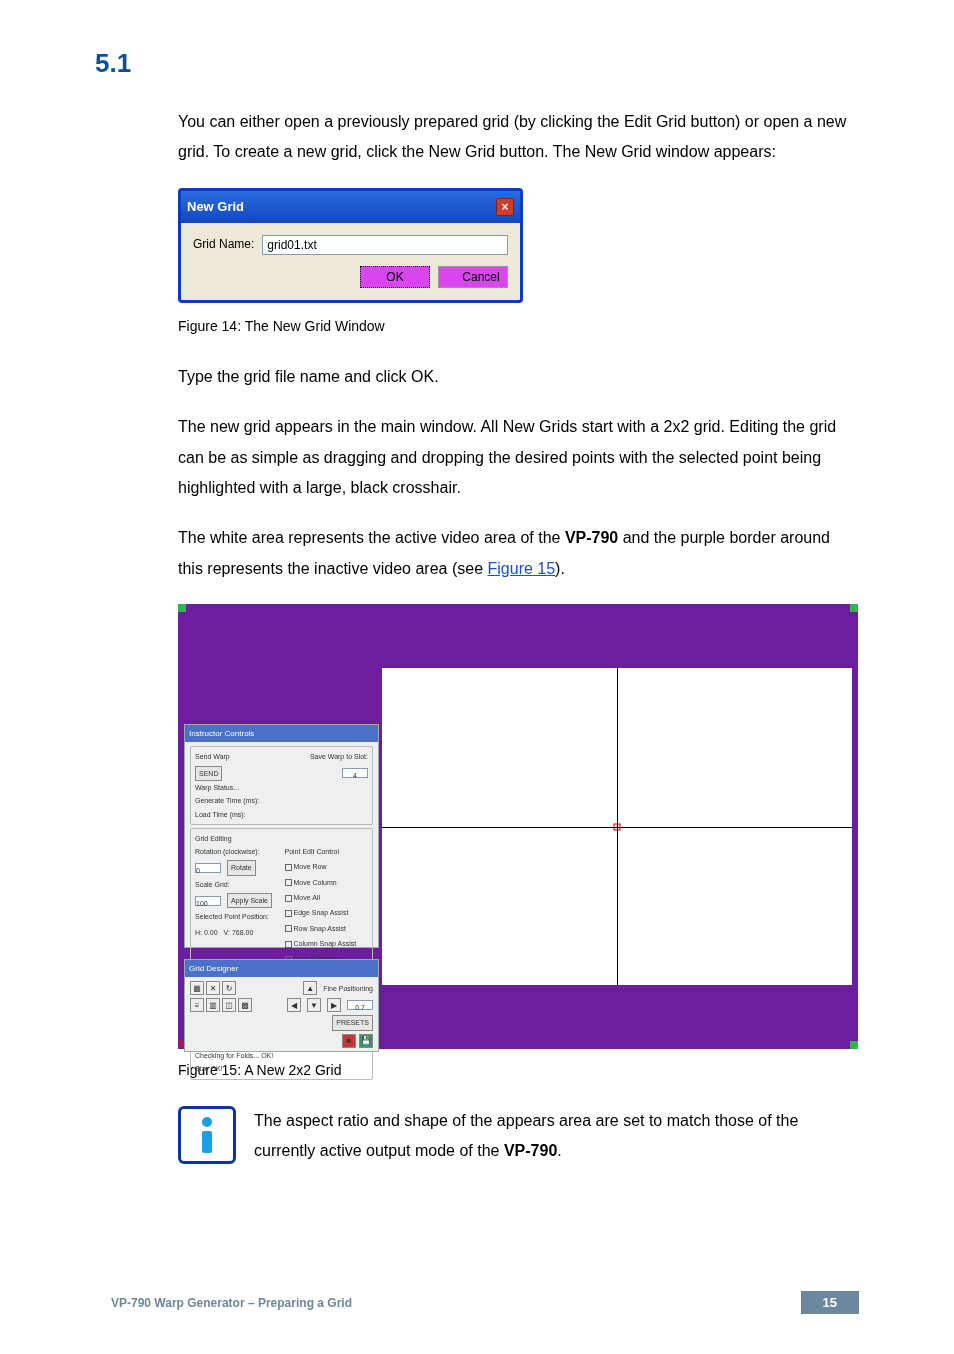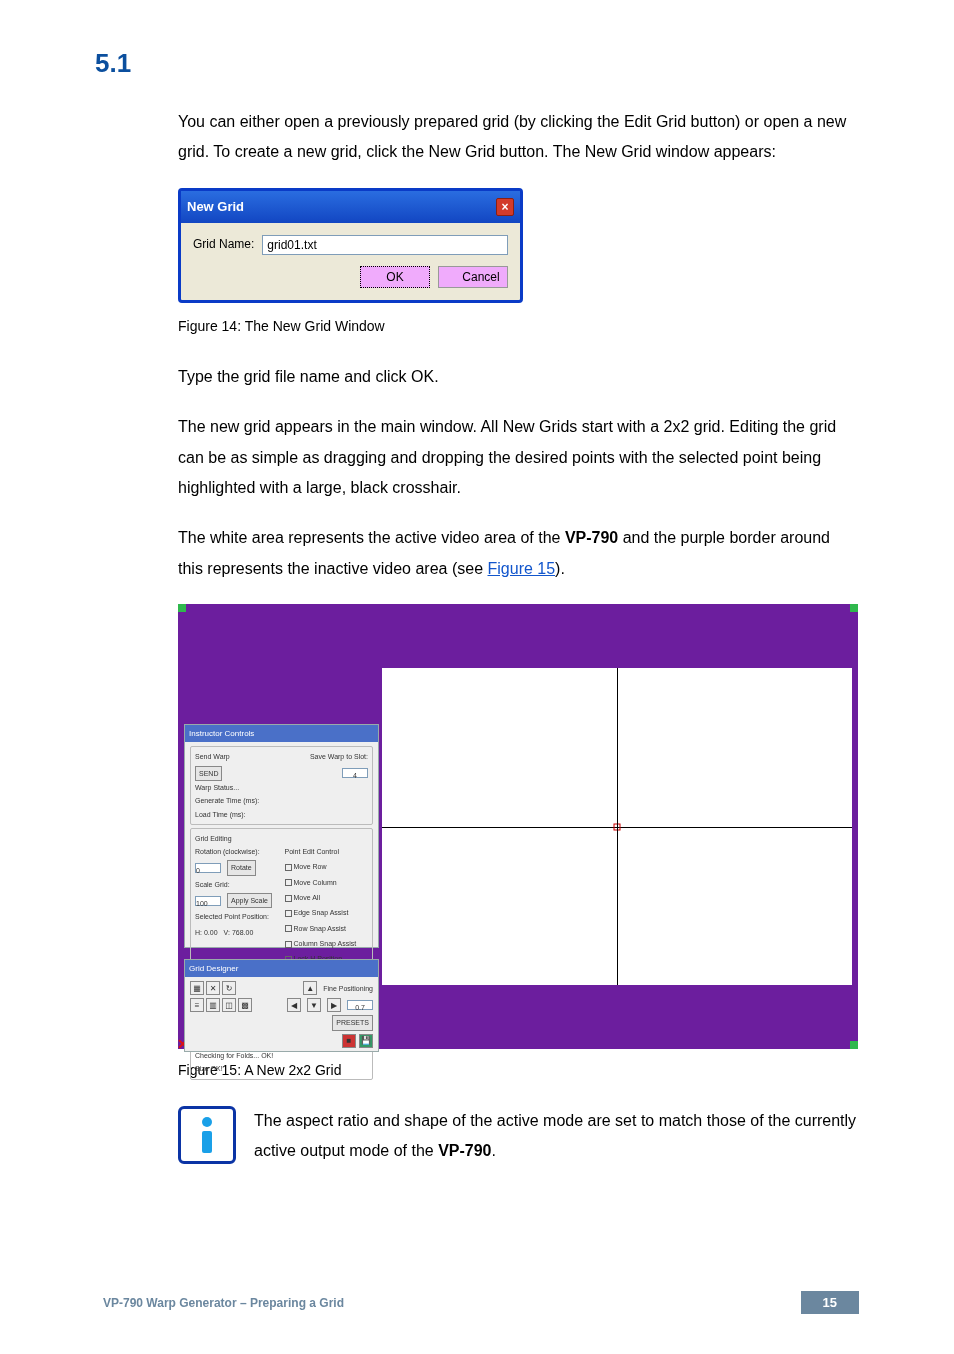--- a/index.html
+++ b/index.html
@@ -14,21 +14,21 @@
 
   
   .dlg { width: 345px; border: 3px solid #0a3bc7; border-radius: 4px; background: #ece9d8; margin: 4px 0 10px 0; }
   .dlg-title { background: linear-gradient(#2a6de0, #1246c2); color: #fff; font-weight: bold; font-size: 13px; padding: 4px 6px; display: flex; justify-content: space-between; align-items: center; }
   .dlg-close { width: 18px; height: 18px; background: #d23b2a; color: #fff; border: 1px solid #8a1f12; border-radius: 2px; display: flex; align-items: center; justify-content: center; font-size: 12px; font-weight: bold; }
   .dlg-body { padding: 10px 12px 12px 12px; font-size: 12px; }
   .dlg-row { display: flex; align-items: center; gap: 8px; margin-bottom: 10px; }
   .dlg-label { white-space: nowrap; }
   .dlg-input { flex: 1; border: 1px solid #7f9db9; background: #fff; height: 20px; padding: 0 4px; font-size: 12px; font-family: inherit; }
   .dlg-btns { display: flex; justify-content: flex-end; gap: 8px; }
-  .dlg-btn { width: 70px; height: 22px; border: 1px dotted #000; background: #f0abfc; font-size: 12px; text-align: center; line-height: 20px; }
+  .dlg-btn { width: 70px; height: 22px; border: 1px dotted #000; background: #d946ef; font-size: 12px; text-align: center; line-height: 20px; }
   .dlg-btn.cancel { border: 1px solid #999; padding-left: 16px; }
 
   .caption { font-size: 14px; margin: 8px 0 22px 0; }
 
   
   .shot { position: relative; width: 680px; height: 445px; background: #6c1e9e; margin: 6px 0 8px 0; }
   .shot-corner { position: absolute; width: 8px; height: 8px; }
   .tl { top: 0; left: 0; background: #2fb84d; }
   .tr { top: 0; right: 0; background: #2fb84d; } 
   .br { bottom: 0; right: 0; background: #2fb84d; }
@@ -56,21 +56,21 @@
 
   
   .note { display: flex; gap: 18px; align-items: flex-start; margin-top: 14px; }
   .note-icon { width: 58px; height: 58px; border: 3px solid #0b34a5; border-radius: 6px; background: #fff; display: flex; align-items: center; justify-content: center; }
   .note-i { width: 18px; height: 36px; position: relative; }
   .note-i .dot { width: 10px; height: 10px; border-radius: 50%; background: #1aa0e8; position: absolute; top: 0; left: 4px; }
   .note-i .bar { width: 10px; height: 22px; background: #1aa0e8; position: absolute; bottom: 0; left: 4px; border-radius: 2px; }
   .note-text { flex: 1; font-size: 16px; line-height: 1.9; }
 
   
-  .footer { position: absolute; left: 103px; right: 95px; bottom: 40px; display: flex; justify-content: space-between; align-items: center; }
+  .footer { position: absolute; left: 111px; right: 95px; bottom: 40px; display: flex; justify-content: space-between; align-items: center; }
   .footer-l { color: #6b879f; font-size: 12px; font-weight: bold; }
   .footer-r { background: #6b879f; color: #fff; font-size: 13px; font-weight: bold; padding: 4px 22px; }
   b { font-weight: bold; }
 </style>
 </head>
 <body>
 
 <div class="page">
   <div class="h-row">
     <div class="h-num">5.1</div>
@@ -216,21 +216,21 @@
     <div class="caption">Figure 15: A New 2x2 Grid</div>
 
     <div class="note">
       <div class="note-icon">
         <div class="note-i">
             <div class="dot"></div>
             <div class="bar"></div>
           </div>
       </div>
       <div class="note-text">
-        <span>The aspect ratio and shape of the active mode are set to match those of the currently active output mode of the </span><b>VP-790</b><span>.</span>
+        <span>The aspect ratio and shape of the appears area are set to match those of the currently active output mode of the </span><b>VP-790</b><span>.</span>
       </div>
     </div>
   </div>
 
   <div class="footer">
     <div class="footer-l">VP-790 Warp Generator – Preparing a Grid</div>
     <div class="footer-r">15</div>
   </div>
 </div>
 

